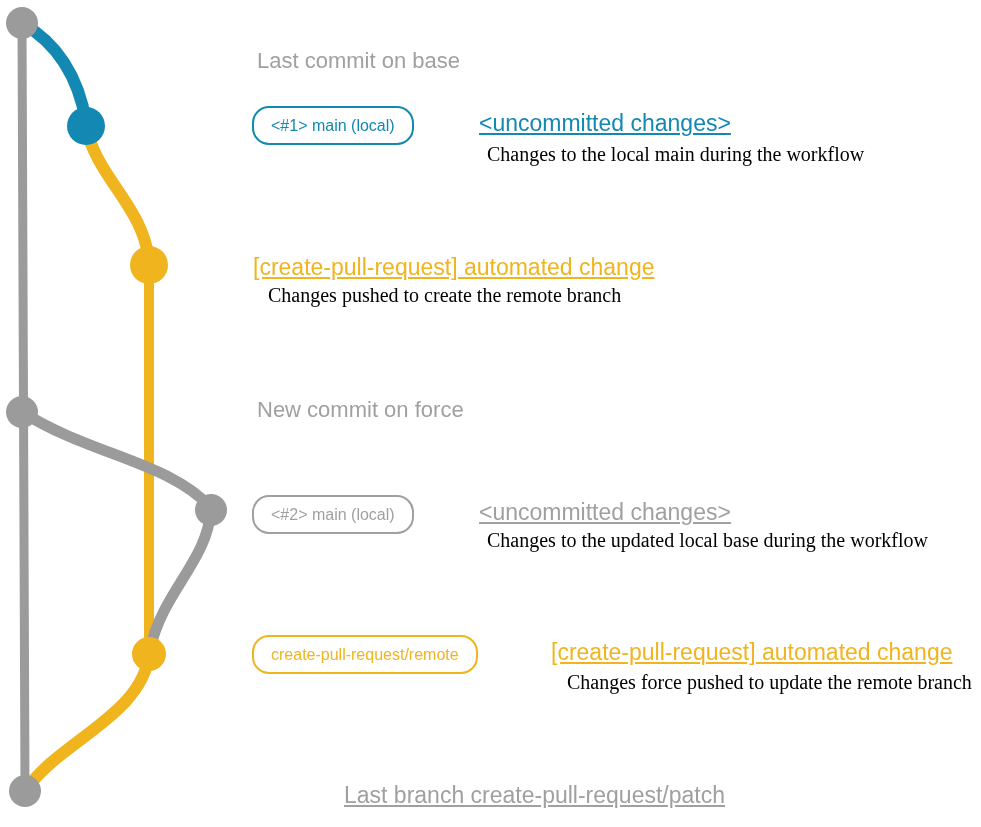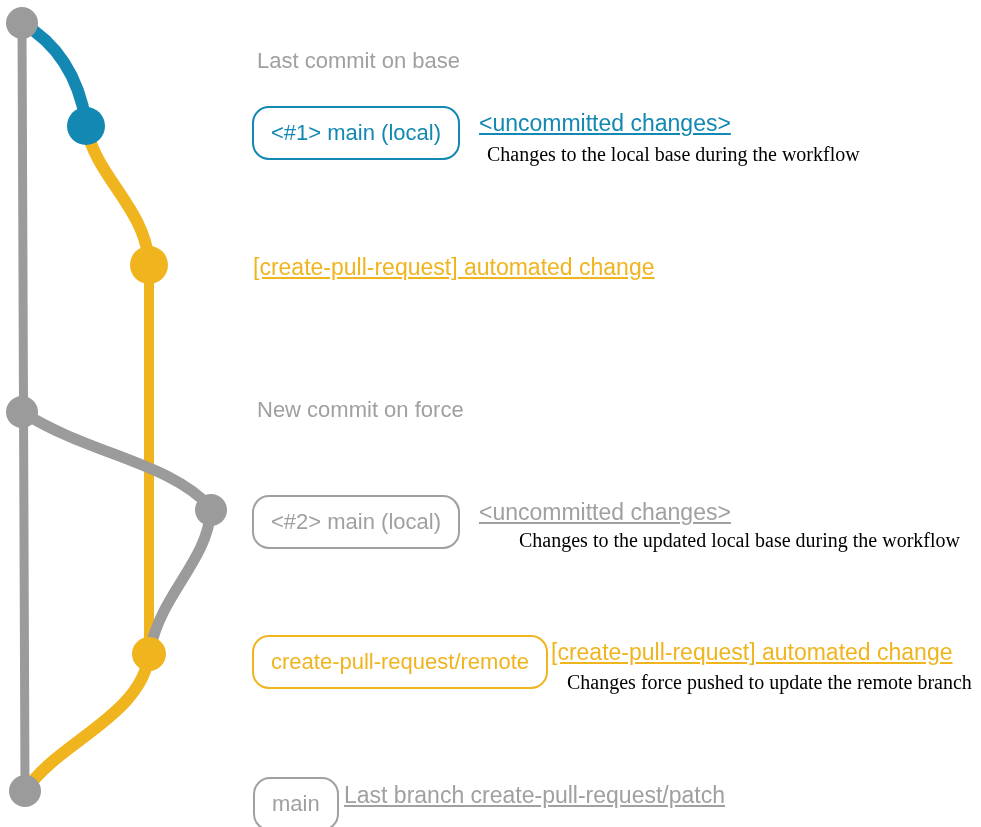--- a/index.html
+++ b/index.html
@@ -29,26 +29,26 @@
   .note {
     font-size: 22px;
     line-height: 1.15;
     color: var(--color-note_gray, #a0a0a0);
   }
   .badge {
     display: inline-flex;
     align-items: center;
     justify-content: center;
     box-sizing: border-box;
-    height: 54px;
+    height: 39px;
     padding: 0 17px;
     border-width: 2px;
     border-style: solid;
     border-radius: 17px;
-    font-size: 22px;
+    font-size: 16px;
     background: #ffffff;
   }
   .badge.teal  { border-color: var(--color-teal, #1288b2);  color: var(--color-teal, #1288b2); }
   .badge.gray  { border-color: var(--color-note_gray, #a0a0a0); color: var(--color-note_gray, #a0a0a0); }
   .badge.yellow{ border-color: var(--color-yellow, #f0b41e); color: var(--color-yellow, #f0b41e); }
   .title {
     font-size: 23px;
     line-height: 1.1;
     text-decoration: underline;
   }
@@ -89,30 +89,30 @@
     <circle cx="22" cy="412" r="16" fill="#9b9b9b"></circle>
     <circle cx="211" cy="510" r="16" fill="#9b9b9b"></circle>
     <circle cx="149" cy="654" r="17" fill="#f0b41e"></circle>
     <circle cx="25" cy="791" r="16" fill="#9b9b9b"></circle>
   </svg>
 
   <div class="abs note" style="left:257px; top:12px;margin-top:36px;">Last commit on base</div>
 
   <div class="abs badge teal" style="left:252px; top:106px;">&lt;#1&gt; main (local)</div>
   <div class="abs title teal" style="left:479px; top:111px;">&lt;uncommitted changes&gt;</div>
-  <div class="abs desc" style="left:487px; top:143px;">Changes to the local base during the workflow</div>
+  <div class="abs desc" style="left:487px; top:143px;">Changes to the local main during the workflow</div>
 
   <div class="abs title yellow" style="left:253px; top:255px;">[create-pull-request] automated change</div>
+  <div class="abs desc" style="left:268px; top:284px;">Changes pushed to create the remote branch</div>
 
   <div class="abs note" style="left:257px; top:397px;">New commit on force</div>
 
   <div class="abs badge gray" style="left:252px; top:495px;">&lt;#2&gt; main (local)</div>
   <div class="abs title gray" style="left:479px; top:500px;">&lt;uncommitted changes&gt;</div>
-  <div class="abs desc" style="left:487px; top:529px;margin-left:32px;">Changes to the updated local base during the workflow</div>
+  <div class="abs desc" style="left:487px; top:529px;">Changes to the updated local base during the workflow</div>
 
   <div class="abs badge yellow" style="left:252px; top:635px;">create-pull-request/remote</div>
   <div class="abs title yellow" style="left:551px; top:640px;">[create-pull-request] automated change</div>
   <div class="abs desc" style="left:567px; top:671px;text-align:right;">Changes force pushed to update the remote branch</div>
 
-  <div class="abs badge gray" style="left:253px; top:777px;">main</div>
   <div class="abs title gray" style="left:344px; top:783px;">Last branch create-pull-request/patch</div>
 
 </div>
 
 </body></html>

